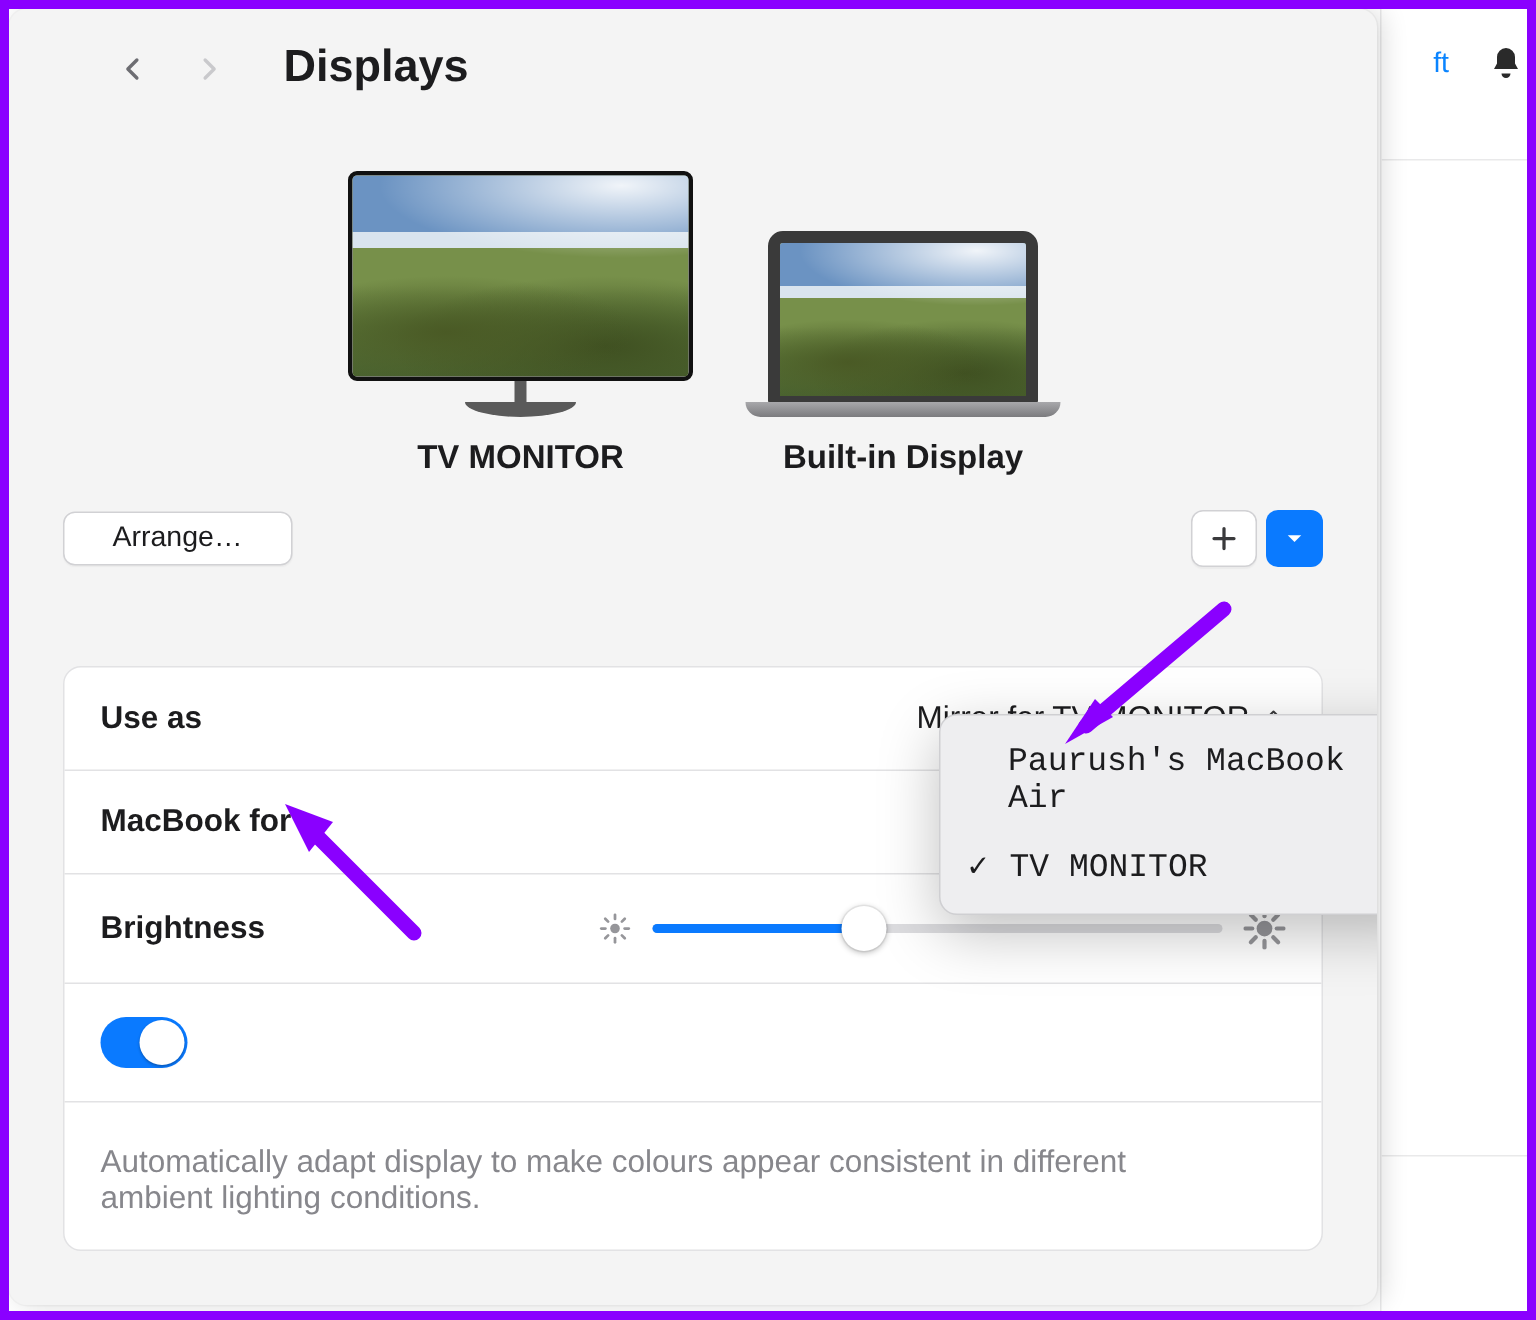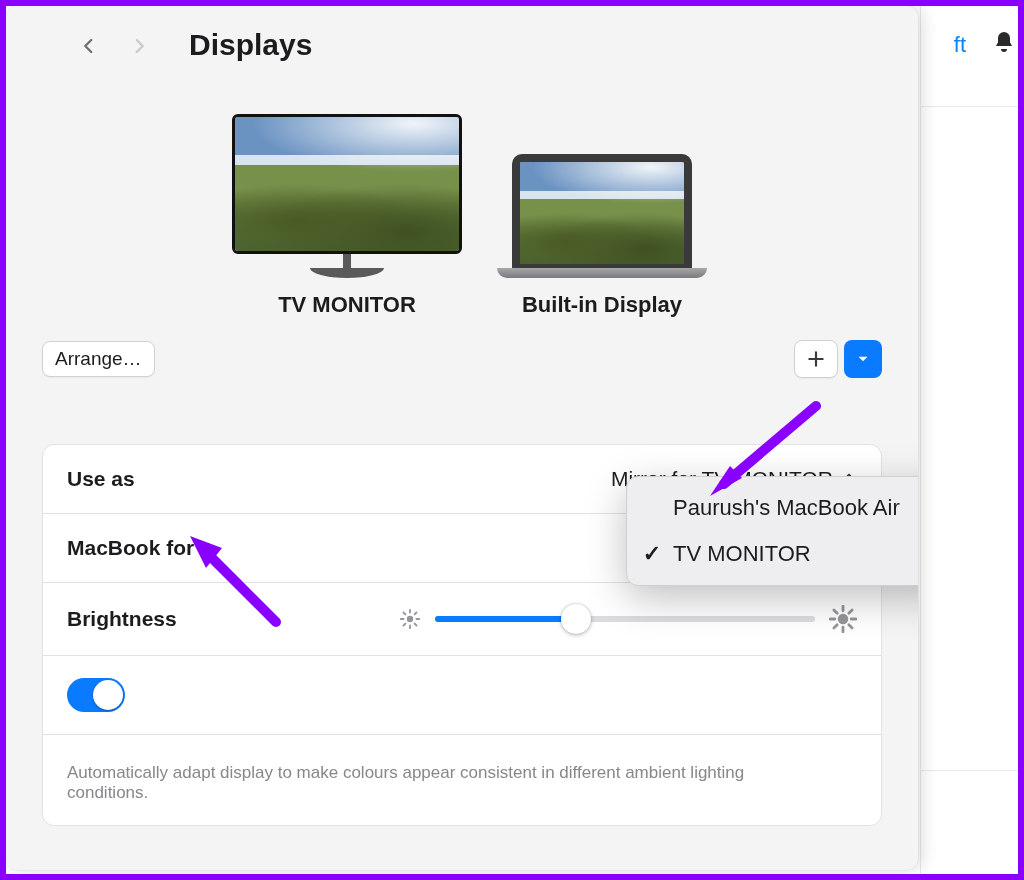--- a/index.html
+++ b/index.html
@@ -15,21 +15,21 @@
     position:absolute; inset:0;
     border:6px solid #8a00ff;
   }
   .extra-right {
     position:absolute; top:0; right:0; width:104px; height:100%;
     background:#fff;
     border-left:1px solid #e9e9ea;
   }
   .extra-right .ft {
     position:absolute; top:32px; right:58px;
-    color:#0a84ff; font-size:22px; font-weight:500;
+    color:#0a84ff; font-size:19px; font-weight:500;
   }
   .extra-right .bell {
     position:absolute; top:30px; right:8px;
     font-size:26px; color:#2a2a2a;
   }
   .extra-divider1 { position:absolute; top:106px; left:0; right:0; height:1px; background:#e9e9ea; }
   .extra-divider2 { position:absolute; top:770px; left:0; right:0; height:1px; background:#e9e9ea; }
 
   .panel {
     position:absolute;
@@ -101,21 +101,21 @@
     border-top:12px solid #f4f4f4;
   }
 
   
   .toolbar {
     position:absolute; left:36px; right:36px; top:334px;
     display:flex; align-items:center; justify-content:space-between;
   }
   .mac-btn {
     background:#fff; border:1px solid #d1d1d4; border-radius:8px;
-    padding:6px 12px; font-size:19px; font-weight:400; color:#1c1c1e;
+    padding:6px 32px; font-size:19px; font-weight:400; color:#1c1c1e;
     box-shadow:0 1px 1px rgba(0,0,0,.04);
   }
   .spacer { flex:1; }
   .add-cluster { display:flex; align-items:center; gap:6px; }
   .plus-btn { width:44px; height:38px; }
   .chev-btn {
     width:38px; height:38px; background:#0a7aff; border-radius:8px;
     display:flex; align-items:center; justify-content:center;
   }
   .chev-btn svg { fill:#fff; }
@@ -125,21 +125,21 @@
     position:absolute; left:36px; right:36px; top:438px;
     background:#fff; border:1px solid #e2e2e4; border-radius:12px;
   }
   .row {
     display:flex; align-items:center; justify-content:space-between;
     padding:22px 24px; border-bottom:1px solid #e2e2e4;
     font-size:21px; color:#1c1c1e;
   }
   .row:last-child { border-bottom:none; }
   .row .lbl { font-weight:700; }
-  .row .subtitle { font-size:17px; color:#87878c; margin-top:6px; max-width:720px; }
+  .row .subtitle { font-size:21px; color:#87878c; margin-top:6px; max-width:720px; }
   .use-as-val { display:flex; align-items:center; gap:8px; color:#1c1c1e; font-size:21px; }
   .use-as-val svg { width:16px; height:16px; }
 
   
   .slider-wrap { display:flex; align-items:center; gap:14px; }
   .sun-icon { color:#96969a; display:flex; align-items:center; }
   .sun-icon svg { width:22px; height:22px; }
   .sun-big svg { width:28px; height:28px; }
   .track {
     position:relative; width:380px; height:6px; background:#dcdcdf; border-radius:3px;
@@ -166,21 +166,21 @@
     border-radius:50%; box-shadow:0 1px 2px rgba(0,0,0,.3);
   }
   .toggle.on .dot { right:2px; }
   .toggle.off .dot { left:2px; }
 
   
   .popup {
     position:absolute; top:470px; left:620px;
     background:#eeeef0; border:1px solid #cfcfd2; border-radius:12px;
     box-shadow:0 12px 40px rgba(0,0,0,.25);
-    padding:8px 0; min-width:330px;
+    padding:8px 0; min-width:330px;font-family:Liberation Mono, monospace;
   }
   .popup .item {
     display:flex; align-items:center; gap:10px;
     padding:10px 18px 10px 14px; font-size:22px; color:#1c1c1e;
   }
   .popup .check { width:22px; display:inline-block; text-align:center; font-weight:700; }
 
   
   .arrow {
     position:absolute; pointer-events:none;

